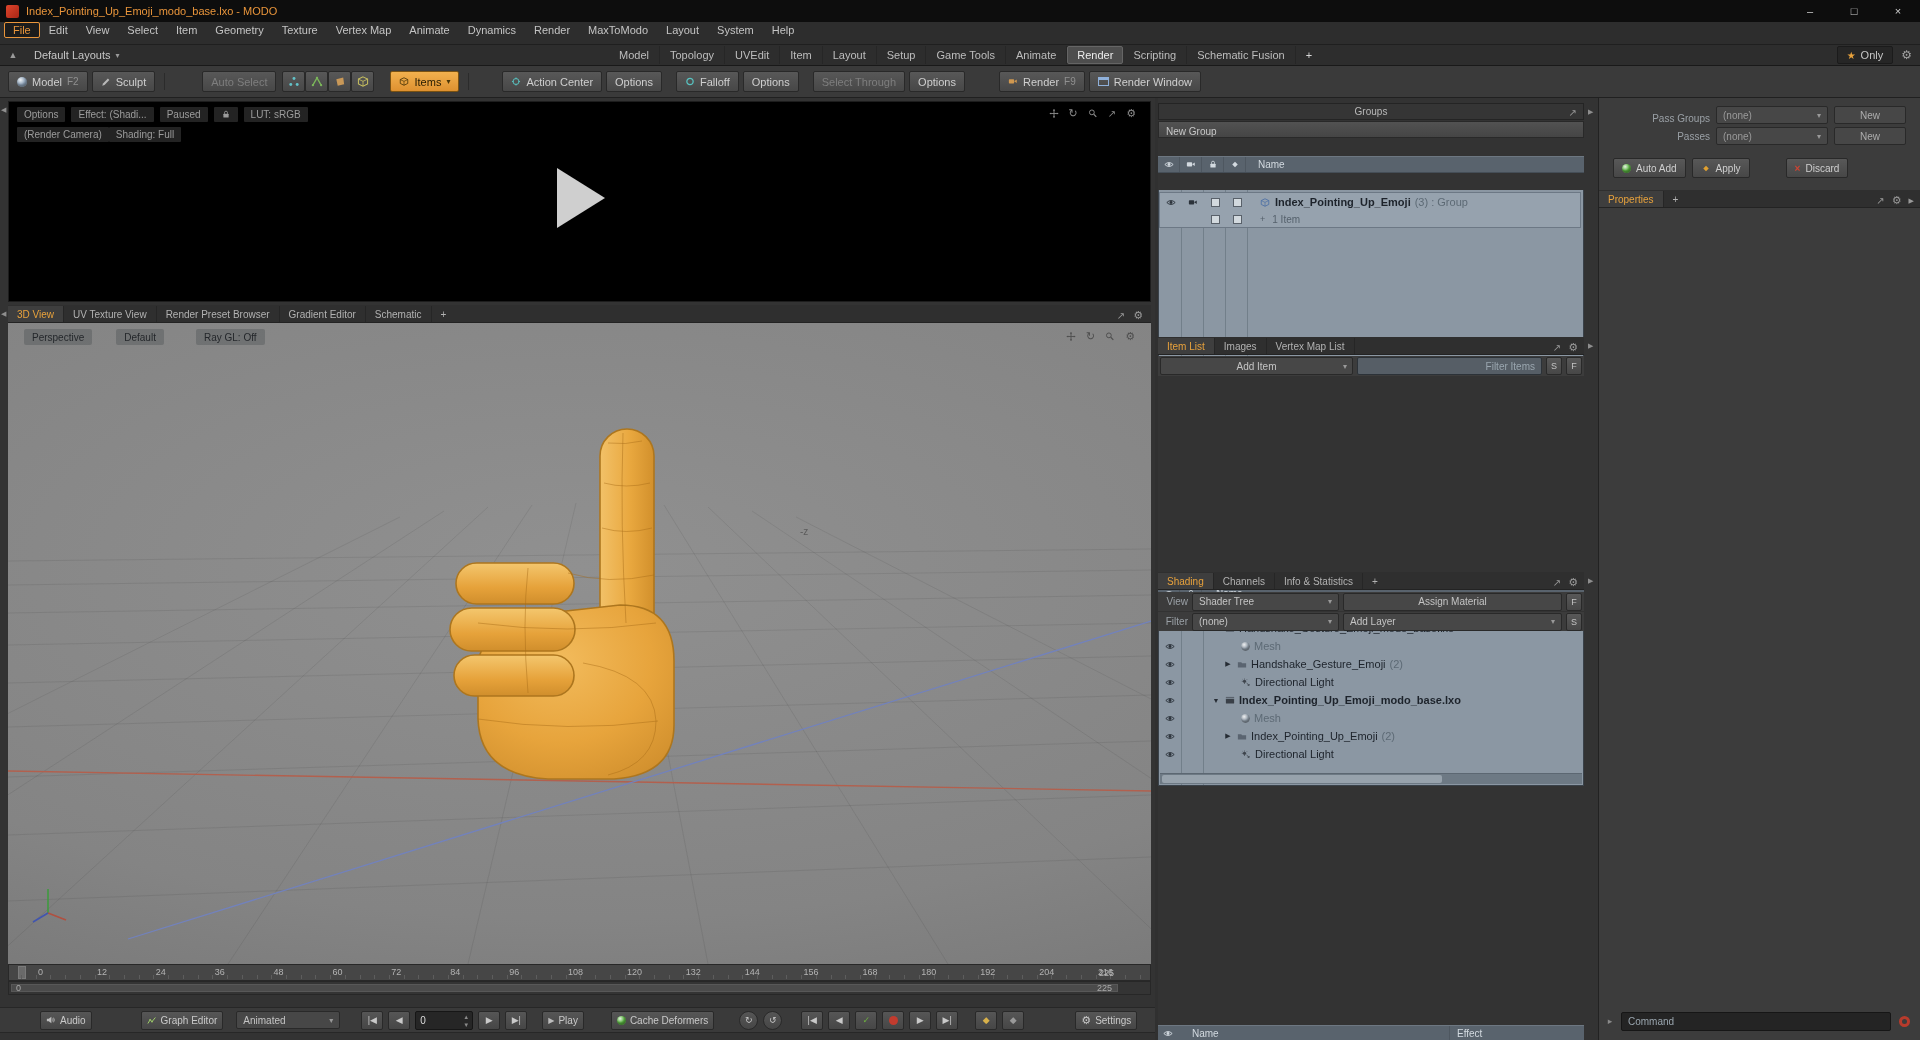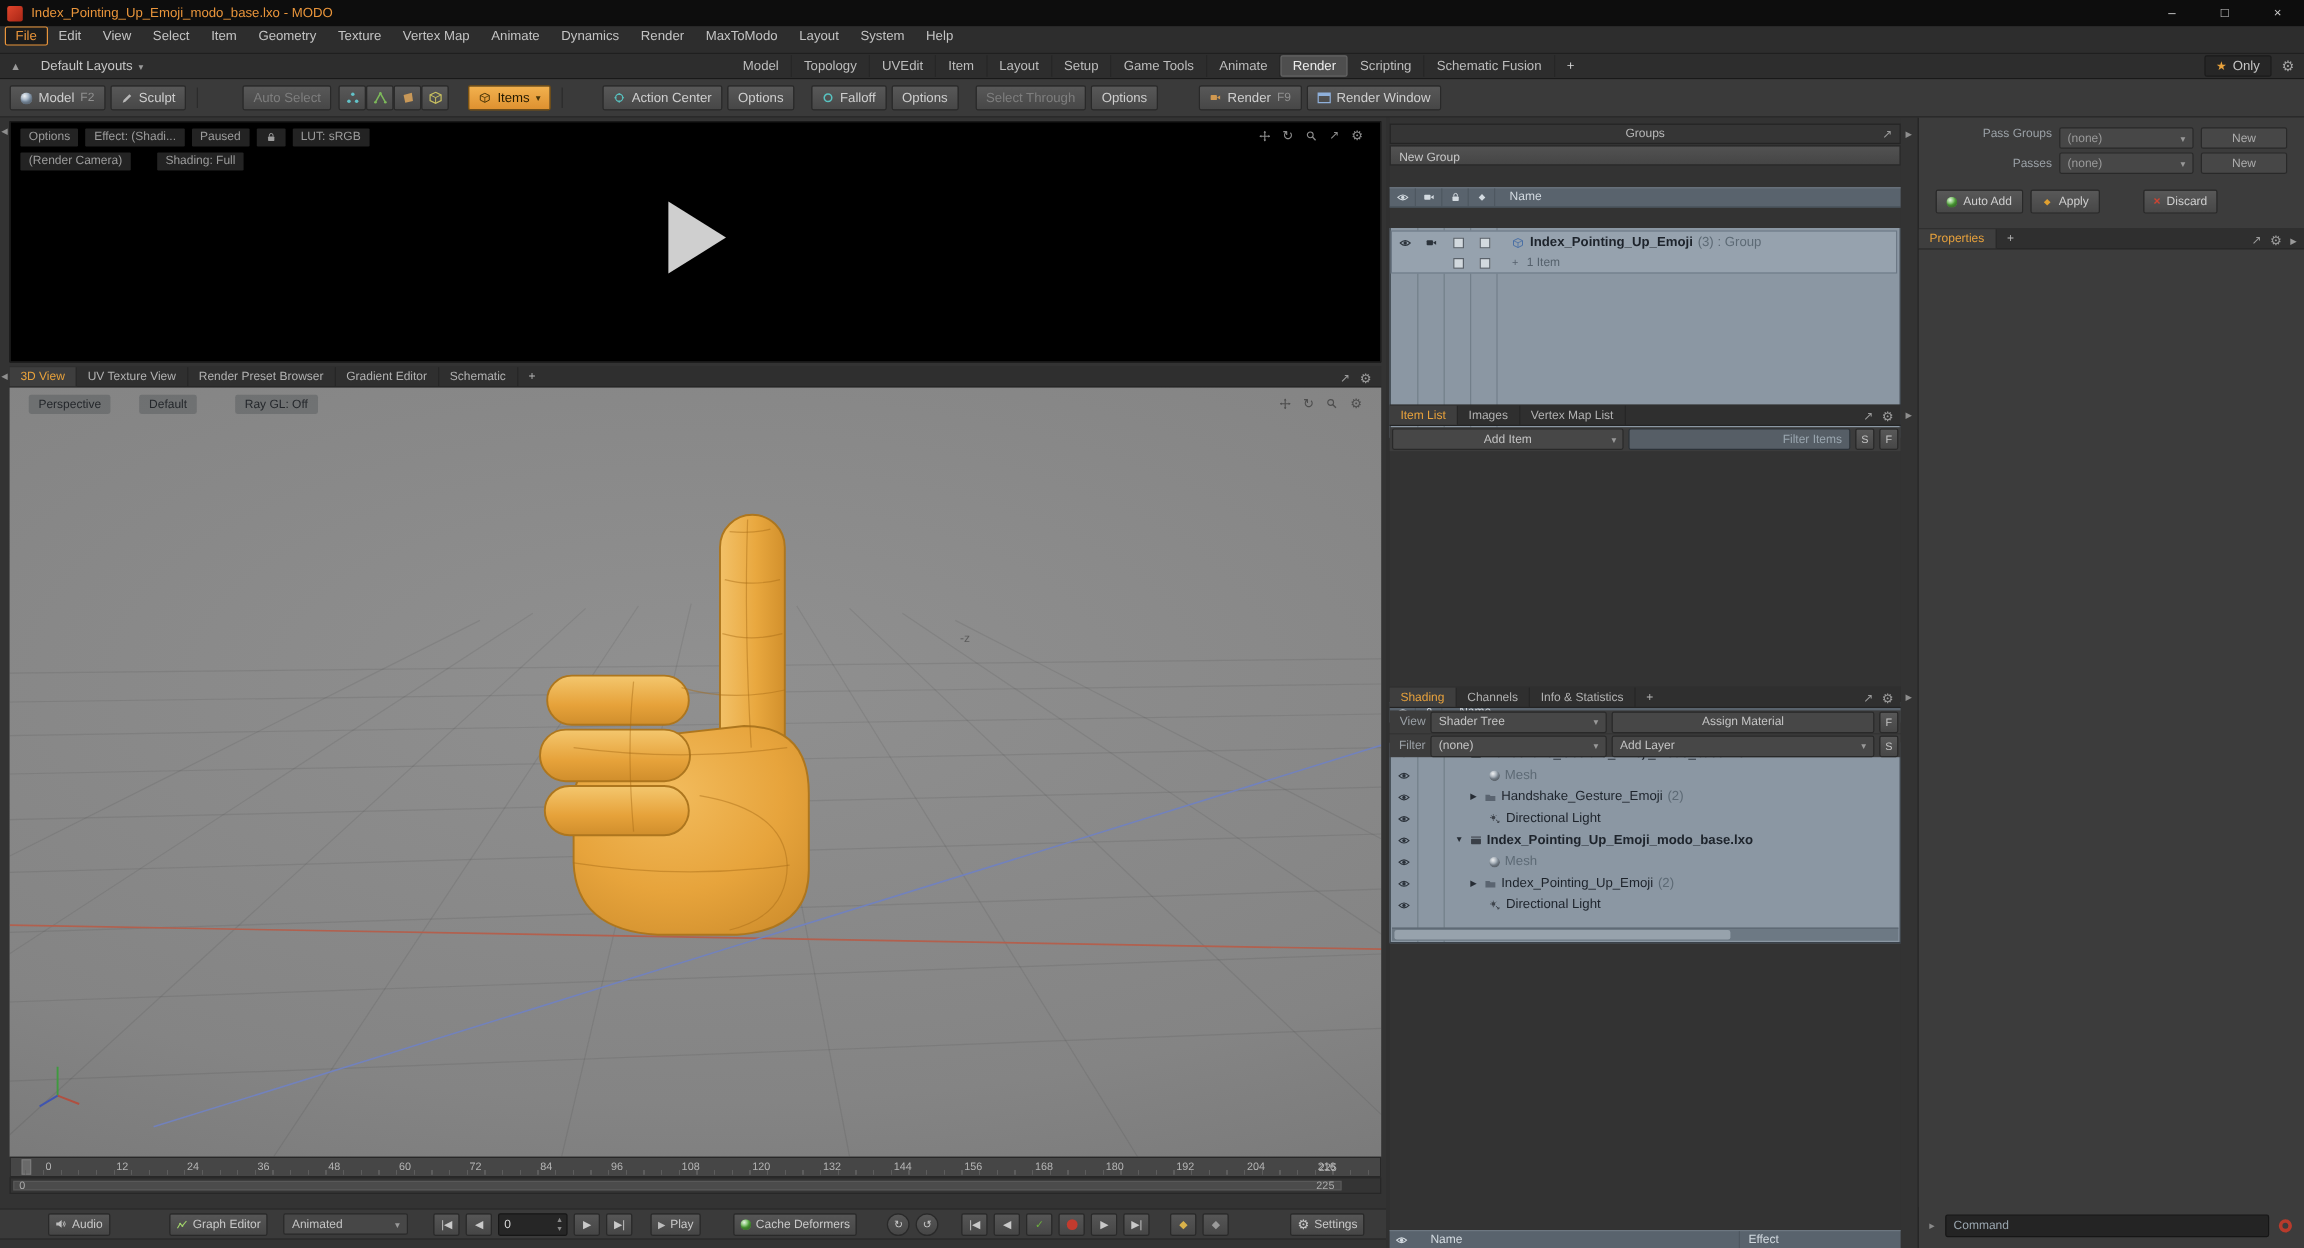--- a/index.html
+++ b/index.html
@@ -300,21 +300,21 @@
           <span class="pvbtn">Options</span>
           <span class="pvbtn">Effect: (Shadi...</span>
           <span class="pvbtn">Paused</span>
           <span class="pvbtn">
               <svg class="ic s" viewBox="0 0 12 12" style="color:#9c9c9c">
                 <use href="#i-lock"></use>
               </svg>
             </span>
           <span class="pvbtn">LUT: sRGB</span>
         </div>
-        <div class="abs" style="left:8px;top:25px;display:flex;gap:22px">
+        <div class="abs" style="left:8px;top:25px;display:flex;gap:0">
           <span class="pvbtn">(Render Camera)</span>
           <span class="pvbtn">Shading: Full</span>
         </div>
         <div class="abs ghosticons" style="right:14px;top:5px;color:#8b8b8b">
           <svg class="ic s" viewBox="0 0 12 12">
               <use href="#i-pan"></use>
             </svg>
           <span style="font-size:11px">↻</span>
           <svg class="ic s" viewBox="0 0 12 12">
               <use href="#i-mag"></use>
@@ -771,21 +771,21 @@
 
     </div>
 
     <div class="abs" style="left:1584px;top:0;bottom:0;width:14px;background:#333">
       <span class="abs" style="left:4px;top:10px;font-size:7px;color:#8e8e8e">▶</span>
       <span class="abs" style="left:4px;top:244px;font-size:7px;color:#8e8e8e">▶</span>
       <span class="abs" style="left:4px;top:479px;font-size:7px;color:#8e8e8e">▶</span>
     </div>
 
     <div class="abs" style="left:1598px;top:0;bottom:0;width:322px;background:#3c3c3c;border-left:1px solid #222">
-      <div style="position:absolute;top:8px;left:0;right:14px;display:flex;justify-content:flex-end;align-items:flex-start;gap:6px">
+      <div style="position:absolute;top:8px;left:0;right:14px;display:flex;justify-content:flex-end;align-items:flex-end;gap:6px">
         <span class="rightcol-label">Pass Groups</span>
         <span class="dd" style="width:112px;color:#9a9a9a">
           <span>(none)</span>
           <span class="arr">▾</span>
         </span>
         <span class="dd" style="width:72px;justify-content:center;color:#adadad">
             <span>New</span>
           </span>
       </div>
       <div style="position:absolute;top:29px;left:0;right:14px;display:flex;justify-content:flex-end;align-items:center;gap:6px">

